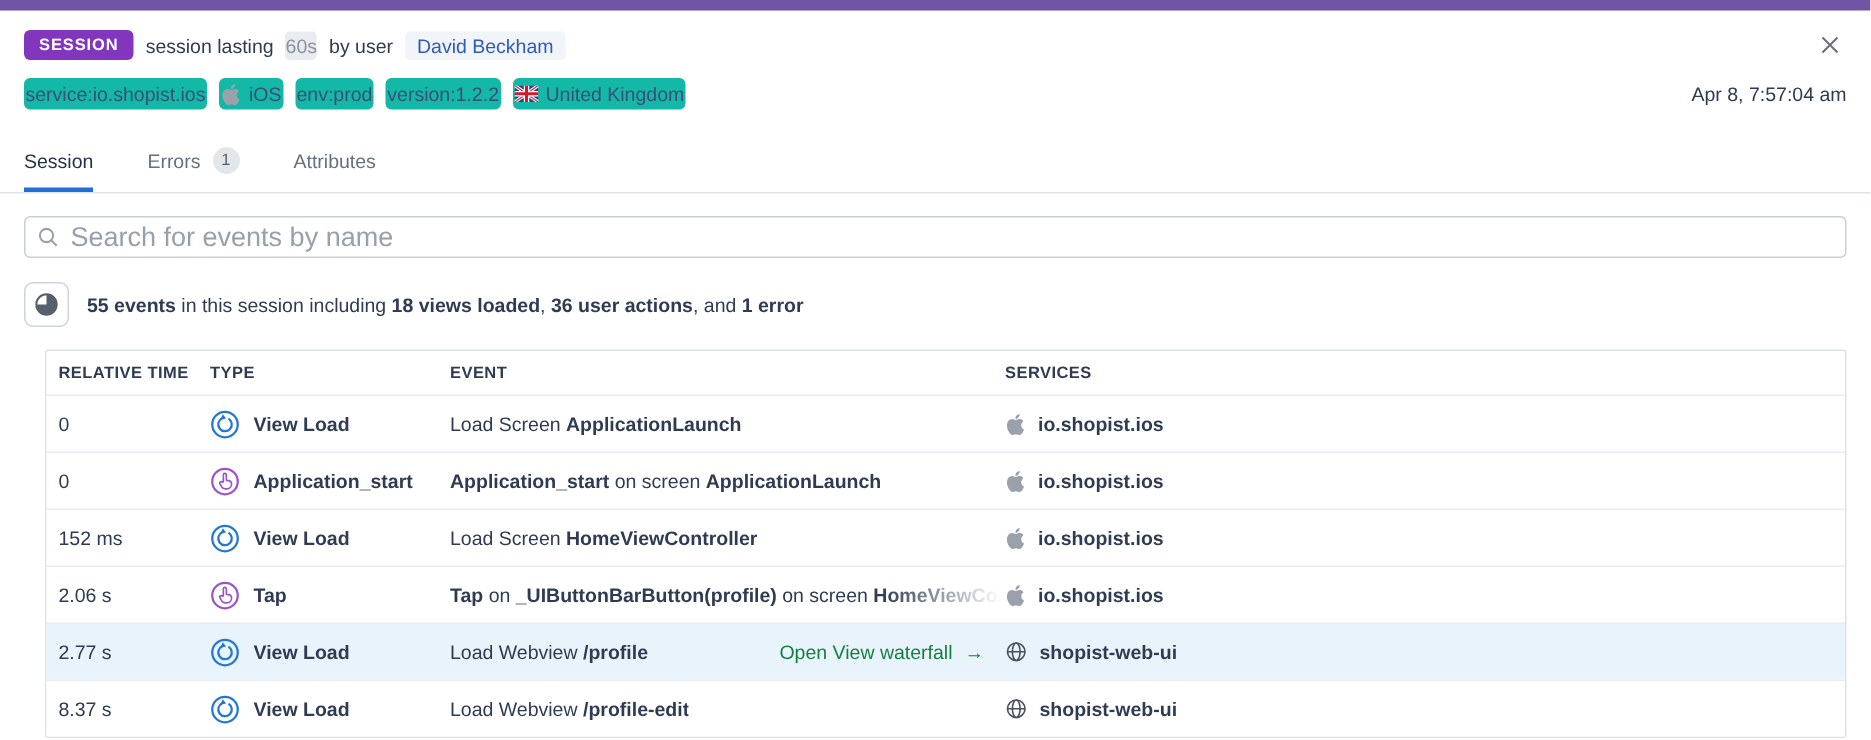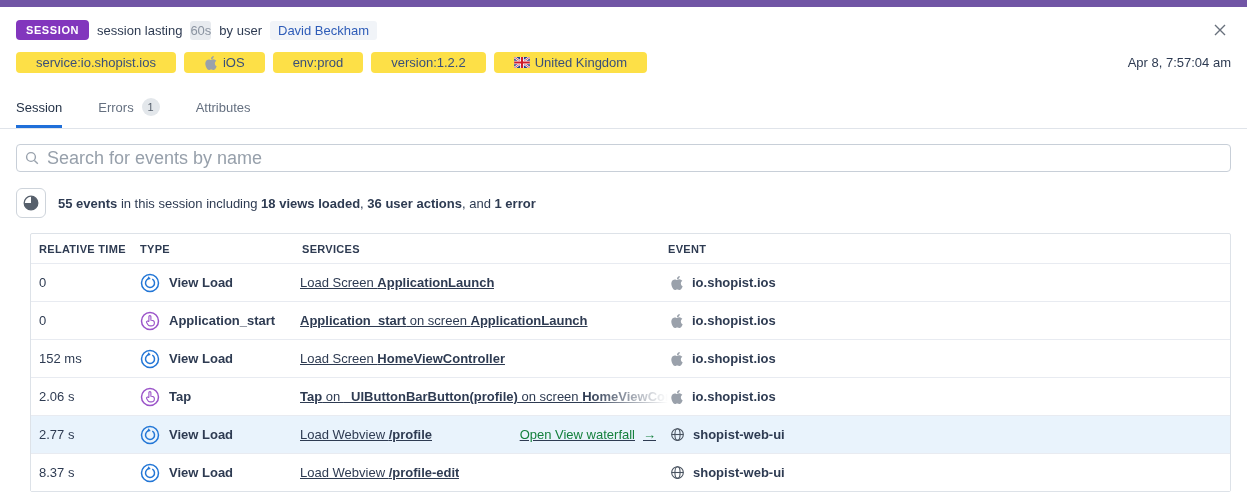--- a/index.html
+++ b/index.html
@@ -12,21 +12,21 @@
   .hdr-row1 { display:flex; align-items:center; margin-top:12px; gap:8px; }
   .session-badge { background:#8236bd; color:#fff; font-size:11px; font-weight:bold;
     letter-spacing:.6px; padding:4px 10px; border-radius:4px; }
   .hdr-txt { color:#2e3b52; }
   .pill-gray { background:#e8ebef; color:#8a93a0; padding:2px 0; border-radius:3px; }
   .pill-user { background:#f1f4f8; color:#2e5cb8; padding:2px 8px; border-radius:3px; cursor:pointer; }
   .close-btn { margin-left:auto; background:none; border:none; cursor:pointer;
     width:22px; height:22px; display:flex; align-items:center; justify-content:center; }
 
   .hdr-row2 { display:flex; align-items:center; margin-top:11px; gap:8px; padding-bottom:13px; }
-  .tag { background:#fde047; color:#3a4f79; padding:3px 20px; border-radius:4px;
+  .tag { background:#14b8a6; color:#3a4f79; padding:3px 1px; border-radius:4px;
     display:inline-flex; align-items:center; gap:5px; cursor:pointer; }
   .tag .icon { display:inline-flex; }
   .timestamp { margin-left:auto; color:#2e3b52; }
 
   .tabs { display:flex; gap:36px; padding:12px 16px 0 16px; border-bottom:1px solid #e0e4ea; }
   .tab { display:inline-flex; align-items:center; gap:8px; padding-bottom:9px;
     border-bottom:3px solid transparent; color:#657080; cursor:pointer; }
   .tab.active { color:#243247; border-bottom-color:#1f6fd9; }
   .tab-badge { background:#e3e7eb; color:#57606c; font-size:11px; min-width:18px; height:18px;
     border-radius:9px; display:inline-flex; align-items:center; justify-content:center; padding:0 5px; }
@@ -45,21 +45,21 @@
   .table { margin:15px 16px 0 30px; border:1px solid #dde2e8; border-radius:2px; }
   .grid-row { display:grid; grid-template-columns:109px 160px 368px 1fr; align-items:center; }
   .thead { height:29px; font-size:11px; font-weight:bold; letter-spacing:.3px; color:#2e3b52; }
   .th { padding-left:0; }
   .th.c-time { padding-left:8px; }
   .th.c-svc { padding-left:2px; }
   .trow { height:38px; border-top:1px solid #e8ebf1; background:#fff; cursor:pointer; }
   .trow.highlight { background:#e9f3fc; }
   .cell-time { padding-left:8px; color:#2e3b52; }
   .cell-type { display:flex; align-items:center; gap:9px; font-weight:bold; color:#2e3b52; }
-  .cell-event { display:flex; align-items:center; min-width:0;text-decoration:underline; }
+  .cell-event { display:flex; align-items:center; min-width:0; }
   .event-text { white-space:nowrap; overflow:hidden; position:relative; min-width:0; }
   .event-text b { font-weight:bold; }
   .event-text.fade::after { content:''; position:absolute; right:0; top:0; bottom:0; width:80px;
     background:linear-gradient(to right, rgba(255,255,255,0), #fff); }
   .waterfall-link { margin-left:auto; margin-right:12px; color:#15803d; text-decoration:none;
     white-space:nowrap; display:inline-flex; align-items:center; gap:8px; cursor:pointer; }
   .cell-svc { display:flex; align-items:center; gap:8px; padding-left:2px; font-weight:bold; color:#2e3b52; }
 
   .icon { display:inline-flex; align-items:center; justify-content:center; }
   .icon svg { display:block; }
@@ -157,22 +157,22 @@
         </svg>
     </span>
   </button>
   <div class="summary-text"><b>55 events</b><span> in this session including </span><b>18 views loaded</b><span>, </span><b>36 user actions</b><span>, and </span><b>1 error</b></div>
 </div>
 
 <div class="table">
   <div class="grid-row thead" id="table-head">
       <div class="th c-time">RELATIVE TIME</div>
       <div class="th c-type">TYPE</div>
+      <div class="th c-event">EVENT</div>
       <div class="th c-svc">SERVICES</div>
-      <div class="th c-event">EVENT</div>
     </div>
   <div id="table-body">
       <div class="grid-row trow">
         <div class="cell-time">0</div>
         <div class="cell-type">
           <span class="icon icon-view-load type-icon">
             <svg width="20" height="20" viewBox="0 0 20 20" fill="none">
               <circle cx="10" cy="10" r="8.5" stroke="currentColor" stroke-width="1.5"></circle>
               <path d="M12.3 6.1 A4.5 4.5 0 1 1 8.1 5.9" stroke="currentColor" stroke-width="1.5"></path>
               <path d="M8.6 3.2 L10.7 6.0 L6.7 6.9 Z" fill="currentColor"></path>

